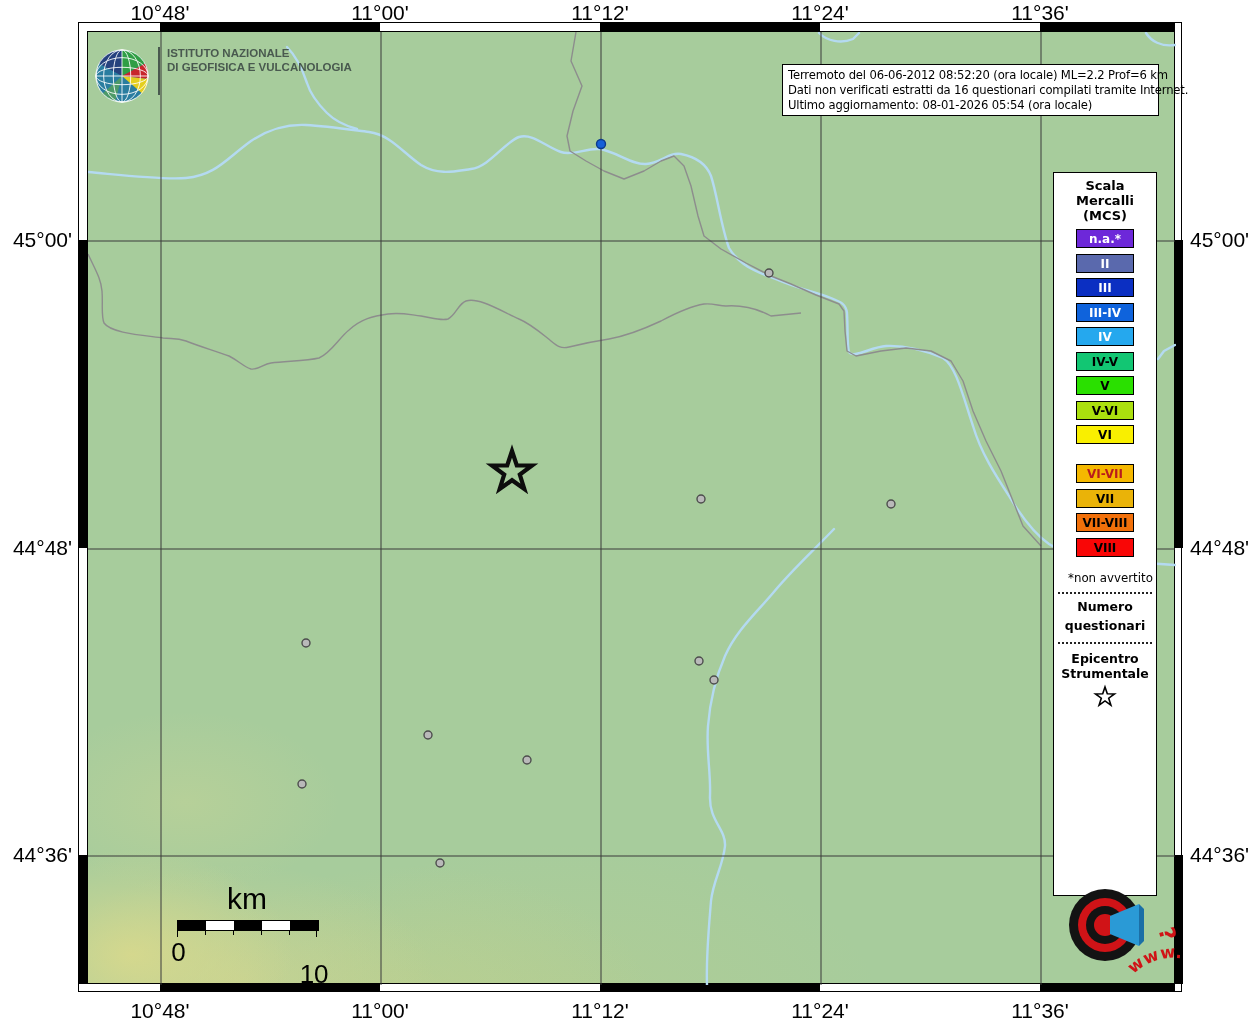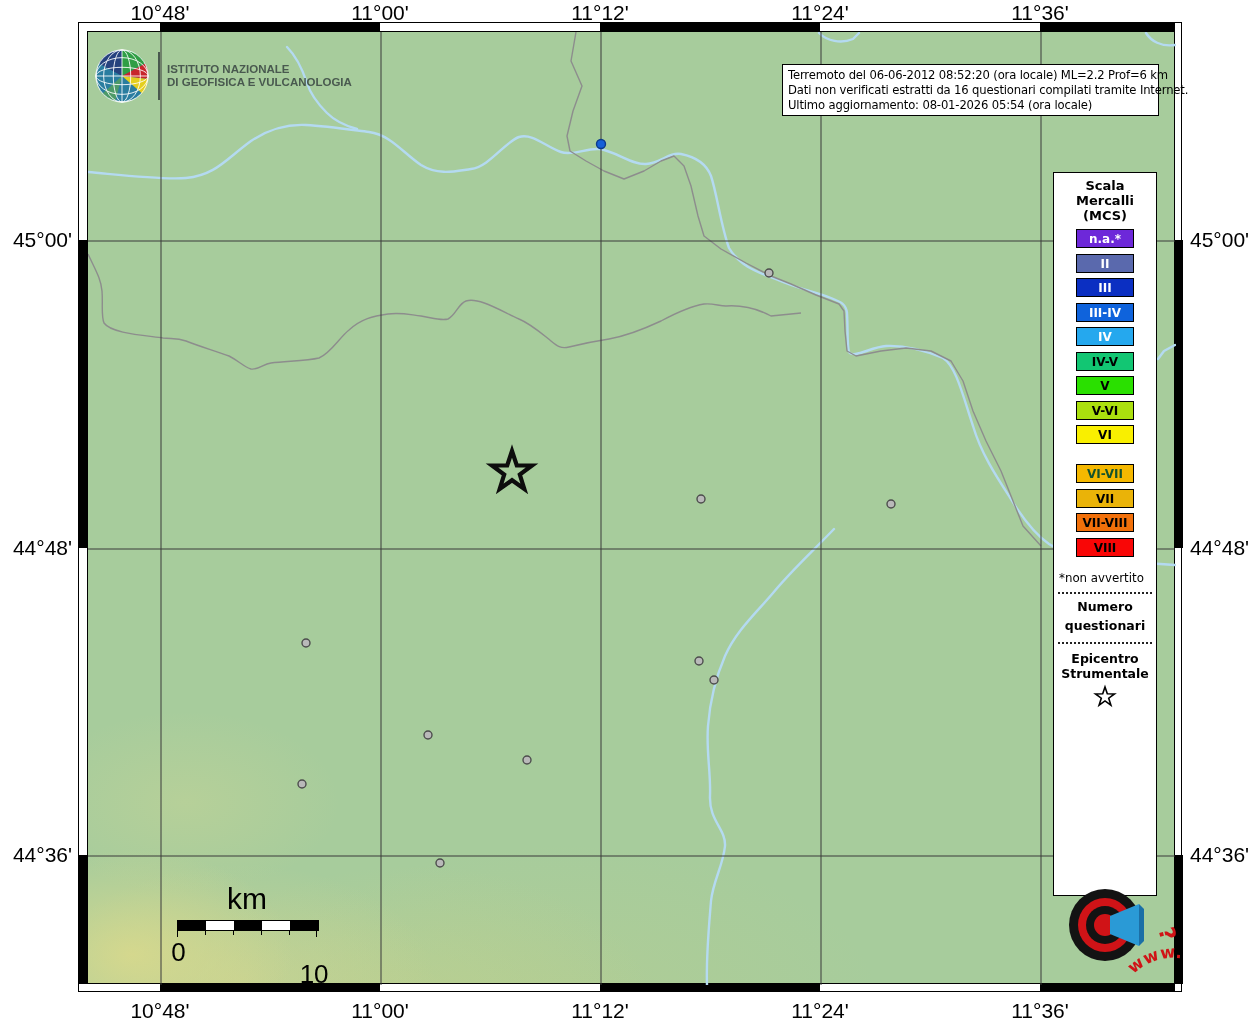--- a/index.html
+++ b/index.html
@@ -26,33 +26,33 @@
   .lat-label-left{position:absolute;left:0;width:72px;text-align:right;font-size:21px;color:#000;white-space:nowrap;}
   .lat-label-right{position:absolute;left:1190px;font-size:21px;color:#000;white-space:nowrap;}
 
   
   .info-box{position:absolute;left:782px;top:64px;width:377px;box-sizing:border-box;
             background:#fff;border:1px solid #000;padding:3px 5px;z-index:6;
             font-family:"DejaVu Sans",sans-serif;}
   .info-line{font-size:11.6px;line-height:14.8px;letter-spacing:-0.15px;white-space:nowrap;color:#000;}
 
   
-  .ingv{position:absolute;left:93px;top:47px;display:flex;align-items:center;z-index:5;}
+  .ingv{position:absolute;left:93px;top:47px;display:flex;align-items:flex-start;z-index:5;}
   .ingv-sep{width:2px;height:48px;background:#49594f;margin:0 7px 0 7px;}
   .ingv-text{color:#49594f;font-weight:bold;font-size:11.5px;line-height:13.5px;letter-spacing:0;}
 
   
   .legend{position:absolute;left:1053px;top:172px;width:104px;height:724px;box-sizing:border-box;
           background:#fff;border:1px solid #000;z-index:6;text-align:center;
           font-family:"DejaVu Sans",sans-serif;color:#000;}
   .lg-title{font-weight:bold;font-size:13px;line-height:15px;margin-top:5px;}
   .lg-swatches{margin-top:6px;}
   .lg-swatch{width:58px;height:19px;line-height:19px;margin:0 auto 5.5px auto;
              border:1px solid #000;font-weight:bold;font-size:12px;box-sizing:border-box;}
-  .lg-footnote{font-size:11.8px;text-align:left;padding-left:5px;margin-top:14px;}
+  .lg-footnote{font-size:11.8px;text-align:left;padding-left:14px;margin-top:14px;}
   .lg-div{border-top:2px dotted #222;margin:7px 4px 0 4px;}
   .lg-numero{font-weight:bold;font-size:12.5px;line-height:19px;margin-top:3px;}
   .size-row{display:flex;justify-content:center;gap:6px;margin-top:2px;}
   .size-cell{width:44px;}
   .size-circle{border:1.7px solid #000;border-radius:50%;margin:0 auto;background:#fff;box-sizing:border-box;}
   .size-label{font-size:11.5px;margin-top:2px;}
   .lg-epi{font-weight:bold;font-size:12.5px;line-height:15px;margin-top:7px;}
 
   
   .scalebar{position:absolute;left:172px;top:882px;width:160px;z-index:5;color:#000;}
@@ -182,21 +182,21 @@
     <div class="lg-swatches" id="lg-swatches">
         <div class="lg-swatch" style="background: #6d28d9; color: rgb(255, 255, 255);">n.a.*</div>
         <div class="lg-swatch" style="background: rgb(90, 105, 173); color: rgb(255, 255, 255);">II</div>
         <div class="lg-swatch" style="background: rgb(11, 47, 194); color: rgb(255, 255, 255);">III</div>
         <div class="lg-swatch" style="background: rgb(15, 99, 220); color: rgb(255, 255, 255);">III-IV</div>
         <div class="lg-swatch" style="background: rgb(37, 168, 238); color: rgb(255, 255, 255);">IV</div>
         <div class="lg-swatch" style="background: rgb(18, 198, 115); color: rgb(0, 0, 0);">IV-V</div>
         <div class="lg-swatch" style="background: rgb(42, 224, 0); color: rgb(0, 0, 0);">V</div>
         <div class="lg-swatch" style="background: rgb(171, 224, 14); color: rgb(0, 0, 0);">V-VI</div>
         <div class="lg-swatch" style="background: rgb(249, 239, 0); color: rgb(0, 0, 0);">VI</div>
-        <div class="lg-swatch" style="background: rgb(245, 184, 0); color: #14532d; margin-top: 20px;">VI-VII</div>
+        <div class="lg-swatch" style="background: rgb(245, 184, 0); color: #b91c1c; margin-top: 20px;">VI-VII</div>
         <div class="lg-swatch" style="background: #eab308; color: rgb(0, 0, 0);">VII</div>
         <div class="lg-swatch" style="background: rgb(242, 112, 10); color: rgb(0, 0, 0);">VII-VIII</div>
         <div class="lg-swatch" style="background: rgb(249, 6, 6); color: rgb(0, 0, 0);">VIII</div>
       </div>
     <div class="lg-footnote">*non avvertito</div>
     <div class="lg-div"></div>
     <div class="lg-numero" id="lg-numero">
         <div>Numero</div>
         <div>questionari</div>
       </div>

